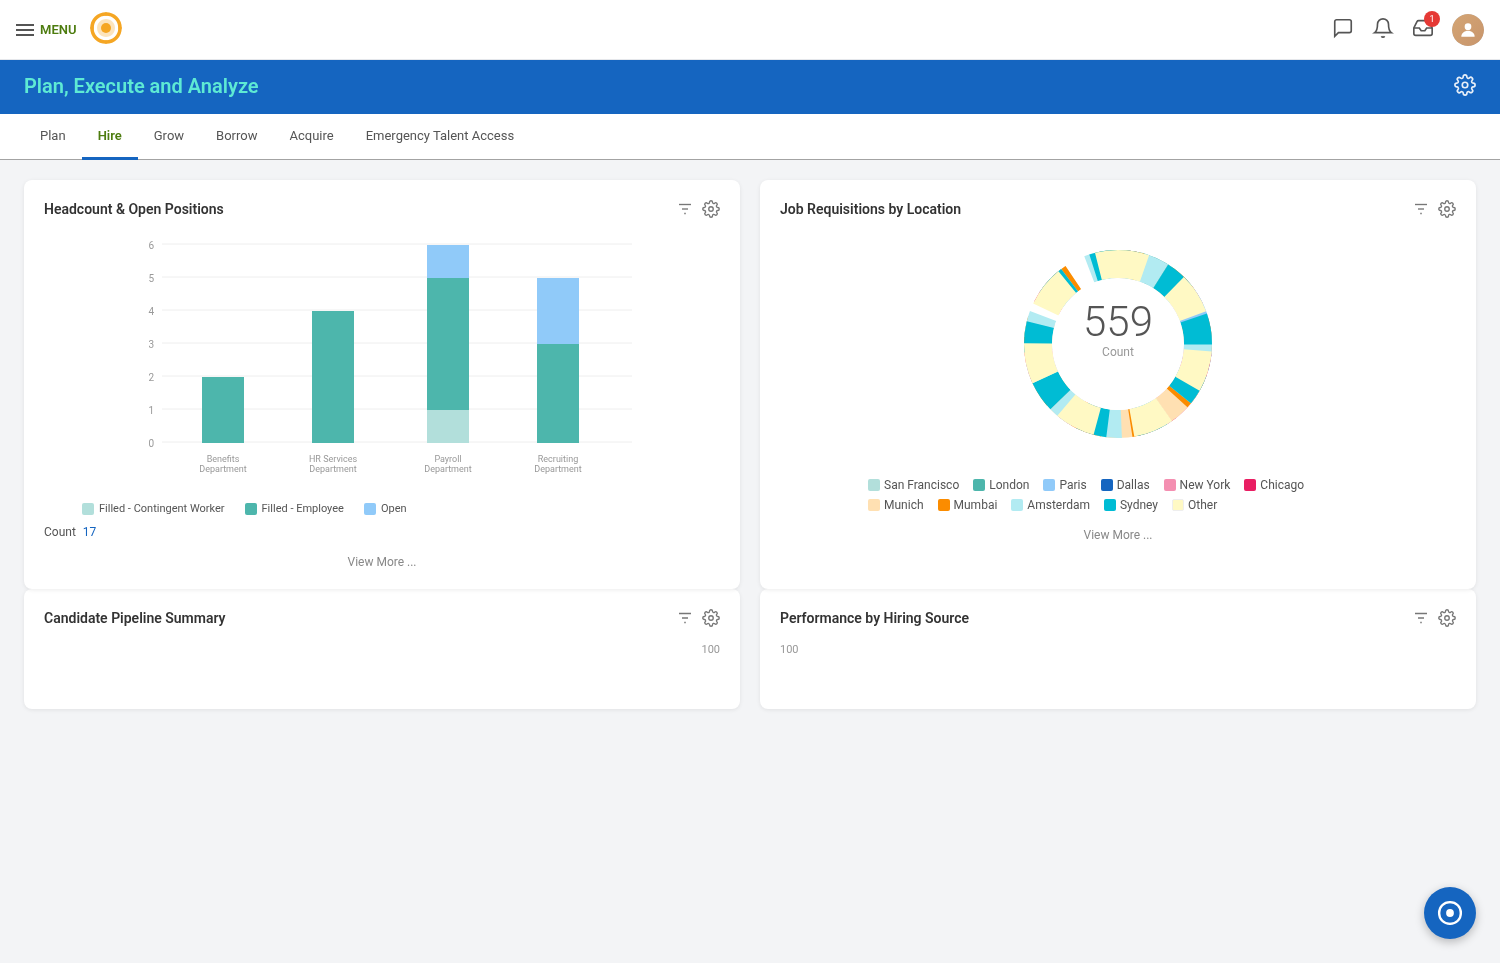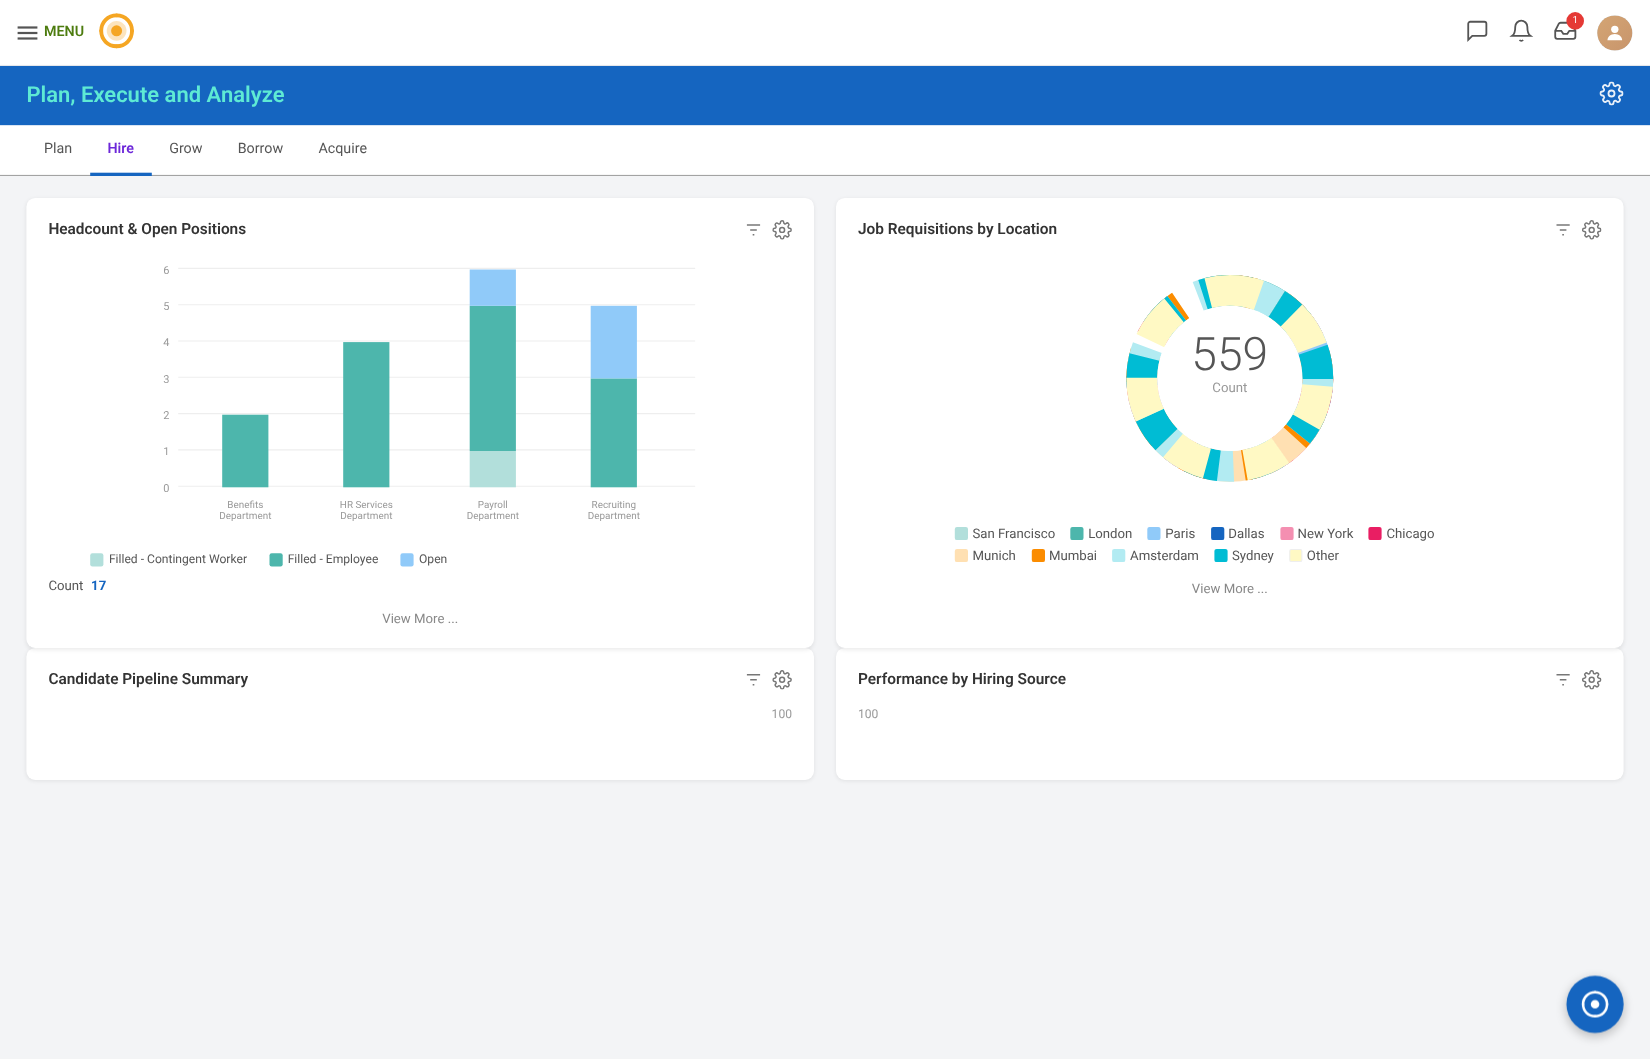--- a/index.html
+++ b/index.html
@@ -50,21 +50,21 @@
 
     
     .tabs-bar {
       background: #fff; padding: 0 24px;
       display: flex; gap: 0; border-bottom: 1px solid #a3a3a3;
     }
     .tab {
       padding: 14px 16px; font-size: 13px; cursor: pointer; color: #555;
       border-bottom: 3px solid transparent; margin-bottom: -1px;
     }
-    .tab.active { color: #6d28d9; border-bottom-color: #1565c0; font-weight: 600; }
+    .tab.active { color: #4d7c0f; border-bottom-color: #1565c0; font-weight: 600; }
 
     
     .main-content { padding: 20px 24px; background: #f3f4f6; min-height: calc(963px - 60px - 52px - 49px); }
     .charts-grid { display: grid; grid-template-columns: 1fr 1fr; gap: 20px; }
 
     .card {
       background: #fff; border-radius: 8px;
       box-shadow: 0 1px 4px rgba(0,0,0,0.08);
       padding: 20px; position: relative;
     }
@@ -75,21 +75,21 @@
     .card-title { font-size: 14px; font-weight: 600; color: #333; }
     .card-actions { display: flex; gap: 8px; align-items: center; color: #777; cursor: pointer; }
 
     
     .bar-chart-wrap { padding: 0 0 10px 0; }
 
     .legend { display: flex; gap: 20px; flex-wrap: wrap; margin-top: 14px; font-size: 11px; color: #555; padding-left: 38px; }
     .legend-item { display: flex; align-items: center; gap: 5px; }
     .legend-dot { width: 12px; height: 12px; border-radius: 2px; }
     .count-row { margin-top: 10px; font-size: 12px; color: #555; }
-    .count-val { color: #1565c0; font-weight: 700; margin-left: 4px; }
+    .count-val { color: #1565c0; font-weight: 400; margin-left: 4px; }
     .view-more { text-align: center; margin-top: 16px; font-size: 12px; color: #888; cursor: pointer; }
 
     
     .donut-wrap { display: flex; flex-direction: column; align-items: center; }
     .donut-svg-wrap { position: relative; width: 220px; height: 220px; margin: 0 auto 16px; }
     .donut-legend { display: flex; flex-wrap: wrap; gap: 6px 14px; font-size: 12px; color: #555; margin-top: 8px; justify-content: flex-start; }
     .donut-legend-item { display: flex; align-items: center; gap: 4px; }
     .donut-legend-dot { width: 12px; height: 12px; border-radius: 2px; }
 
     
@@ -169,20 +169,21 @@
     </svg>
   </div>
 </div>
 
 <div class="tabs-bar">
   <div class="tab">Plan</div>
   <div class="tab active">Hire</div>
   <div class="tab">Grow</div>
   <div class="tab">Borrow</div>
   <div class="tab">Acquire</div>
+  <div class="tab">Emergency Talent Access</div>
 </div>
 
 <div class="main-content">
   <div class="charts-grid">
 
     <div class="card">
       <div class="card-header">
         <span class="card-title">Headcount &amp; Open Positions</span>
         <div class="card-actions">
           <svg width="18" height="18" viewBox="0 0 24 24" fill="none" stroke="#777" stroke-width="1.8">

